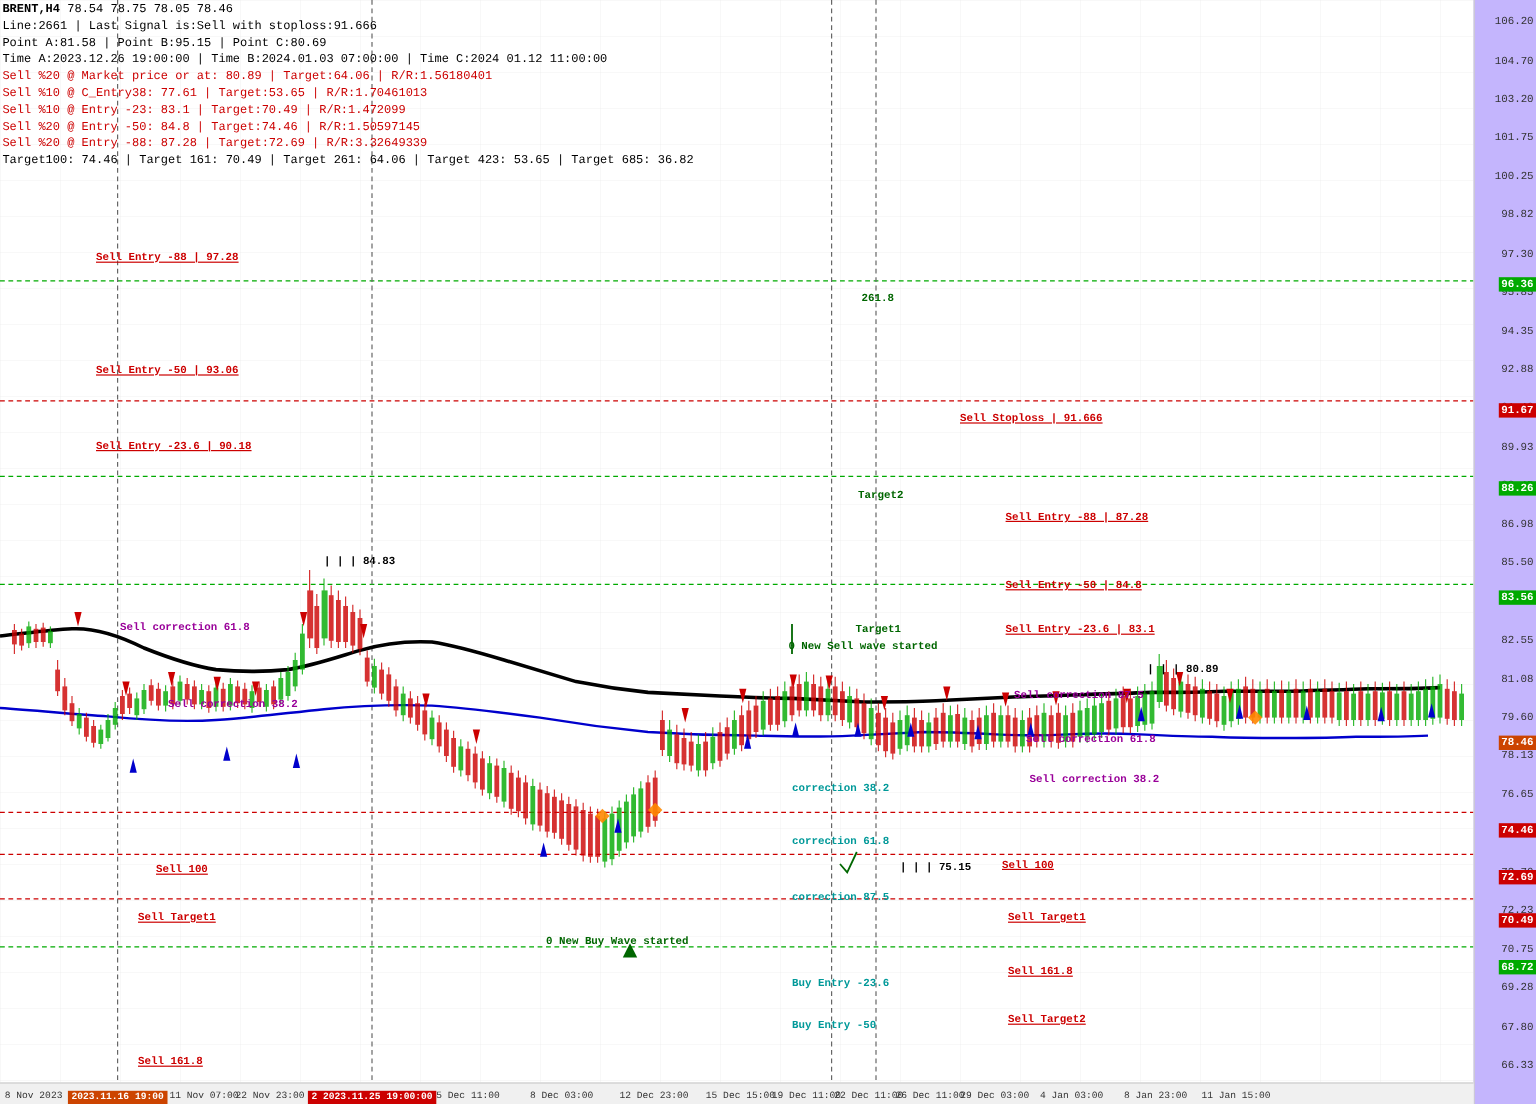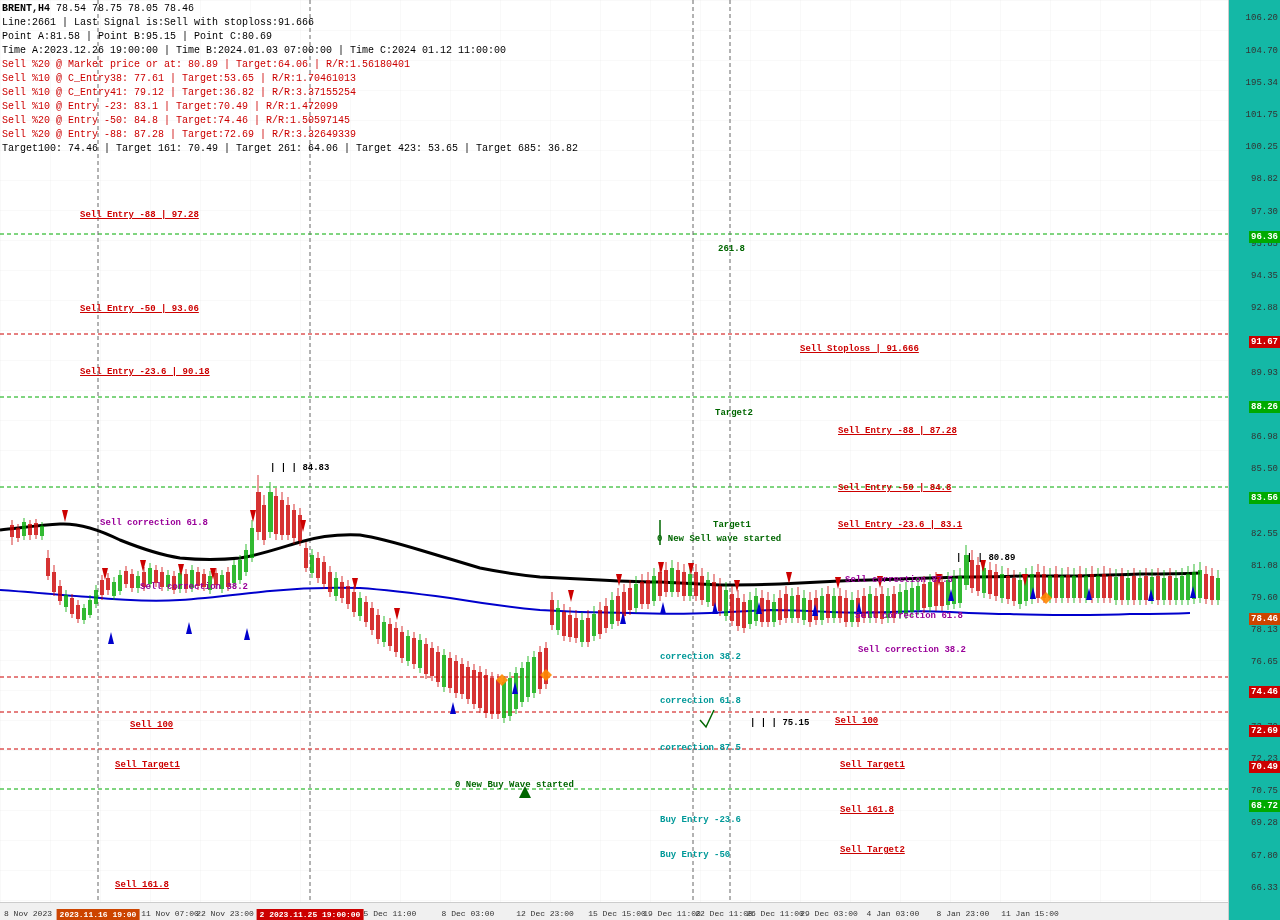--- a/index.html
+++ b/index.html
@@ -31,21 +31,21 @@
     .info-line { white-space: nowrap; }
     .info-red { color: #cc0000; }
 
     
     #price-axis {
       position: absolute;
       right: 0;
       top: 0;
       width: 52px;
       height: 100%;
-      background: #14b8a6;
+      background: #c4b5fd;
       border-left: 1px solid #ccc;
       z-index: 5;
     }
     .price-label {
       position: absolute;
       right: 2px;
       font-size: 9px;
       color: #333;
       transform: translateY(-50%);
     }
@@ -721,21 +721,21 @@
     <div class="chart-label chart-label-red" style="left:840px; top:805px;">Sell 161.8</div>
     <div class="chart-label chart-label-red" style="left:840px; top:845px;">Sell Target2</div>
 
     <div class="chart-label chart-label-green" style="left:455px; top:780px;">0 New Buy Wave started</div>
 
   </div>
 
   <div id="price-axis">
     <span class="price-label" style="top: 2%;">106.20</span>
     <span class="price-label" style="top: 5.5%;">104.70</span>
-    <span class="price-label" style="top: 9%;">195.34</span>
+    <span class="price-label" style="top: 9%;">103.20</span>
     <span class="price-label" style="top: 12.5%;">101.75</span>
     <span class="price-label" style="top: 16%;">100.25</span>
     <span class="price-label" style="top: 19.5%;">98.82</span>
     <span class="price-label" style="top: 23%;">97.30</span>
     <span class="price-label" style="top: 26.5%;">95.85</span>
     <span class="price-label" style="top: 30%;">94.35</span>
     <span class="price-label" style="top: 33.5%;">92.88</span>
     <span class="price-label" style="top: 37%;">91.40</span>
     <span class="price-label" style="top: 40.5%;">89.93</span>
     <span class="price-label" style="top: 44%;">88.45</span>
@@ -787,20 +787,19 @@
 
   <div id="info-panel">
     <div class="info-line">
       <strong>BRENT,H4</strong> <span>78.54 78.75 78.05 78.46</span>
     </div>
     <div class="info-line">Line:2661 | Last Signal is:Sell with stoploss:91.666</div>
     <div class="info-line">Point A:81.58 | Point B:95.15 | Point C:80.69</div>
     <div class="info-line">Time A:2023.12.26 19:00:00 | Time B:2024.01.03 07:00:00 | Time C:2024 01.12 11:00:00</div>
     <div class="info-line info-red">Sell %20 @ Market price or at: 80.89 | Target:64.06 | R/R:1.56180401</div>
     <div class="info-line info-red">Sell %10 @ C_Entry38: 77.61 | Target:53.65 | R/R:1.70461013</div>
-    <div class="info-line info-red">Sell %10 @ C_Entry41: 79.12 | Target:36.82 | R/R:3.37155254</div>
     <div class="info-line info-red">Sell %10 @ Entry -23: 83.1 | Target:70.49 | R/R:1.472099</div>
     <div class="info-line info-red">Sell %20 @ Entry -50: 84.8 | Target:74.46 | R/R:1.50597145</div>
     <div class="info-line info-red">Sell %20 @ Entry -88: 87.28 | Target:72.69 | R/R:3.32649339</div>
     <div class="info-line">Target100: 74.46 | Target 161: 70.49 | Target 261: 64.06 | Target 423: 53.65 | Target 685: 36.82</div>
   </div>
 
 </div>
 
 </body></html>

